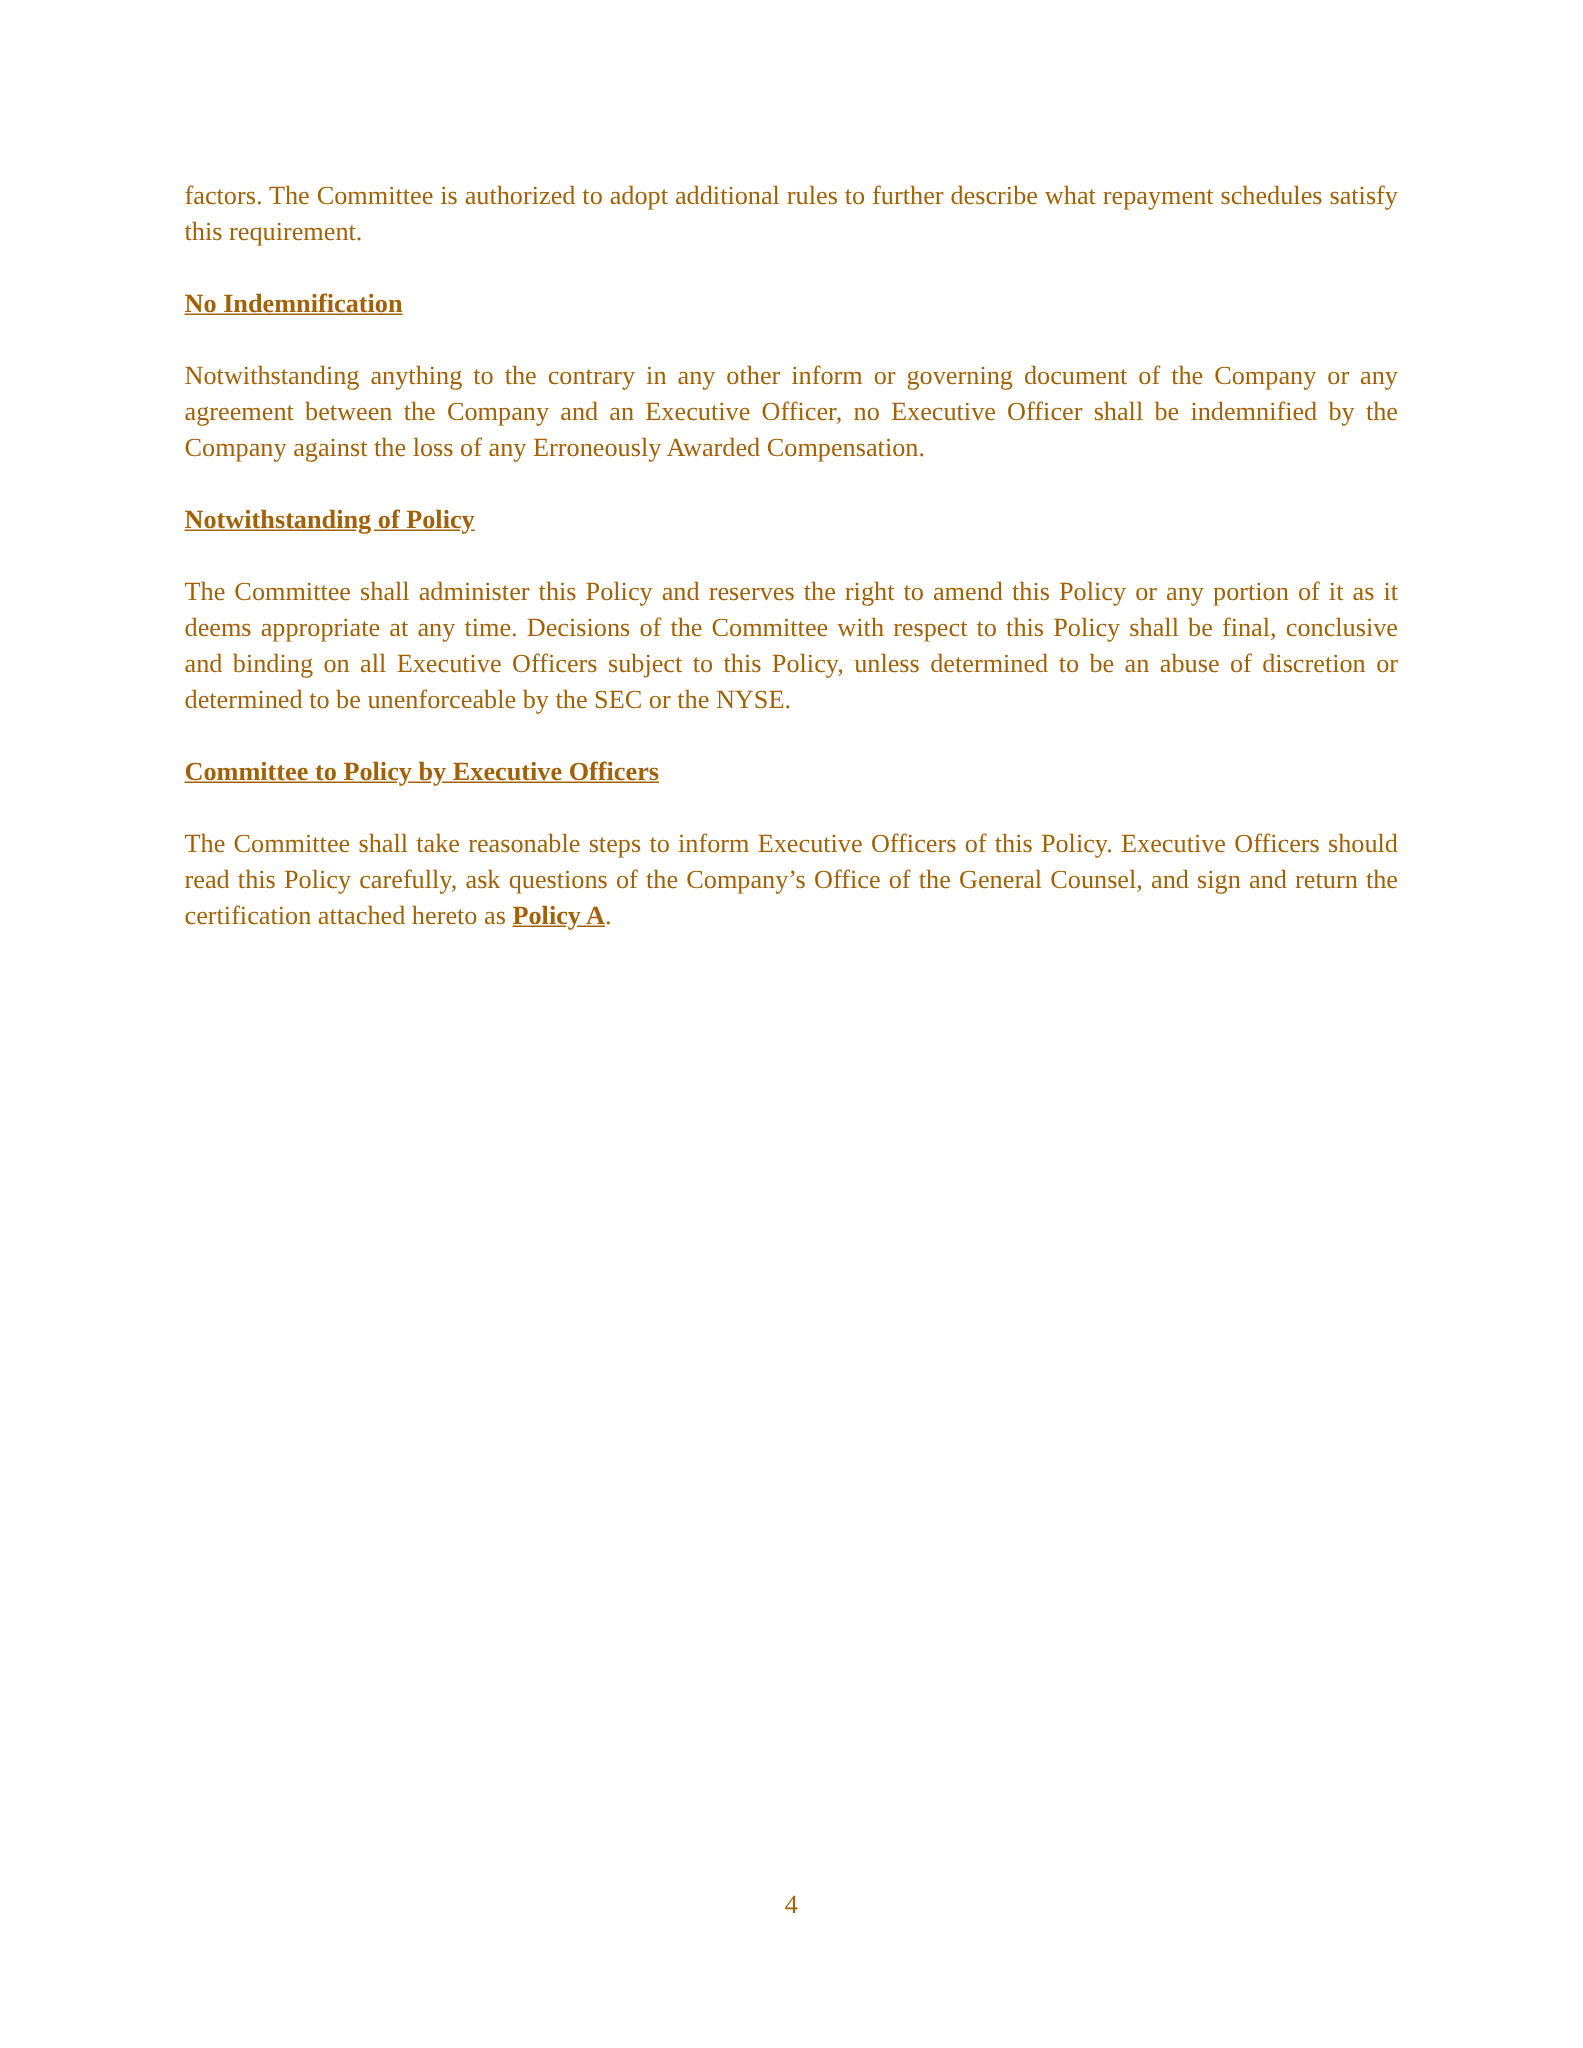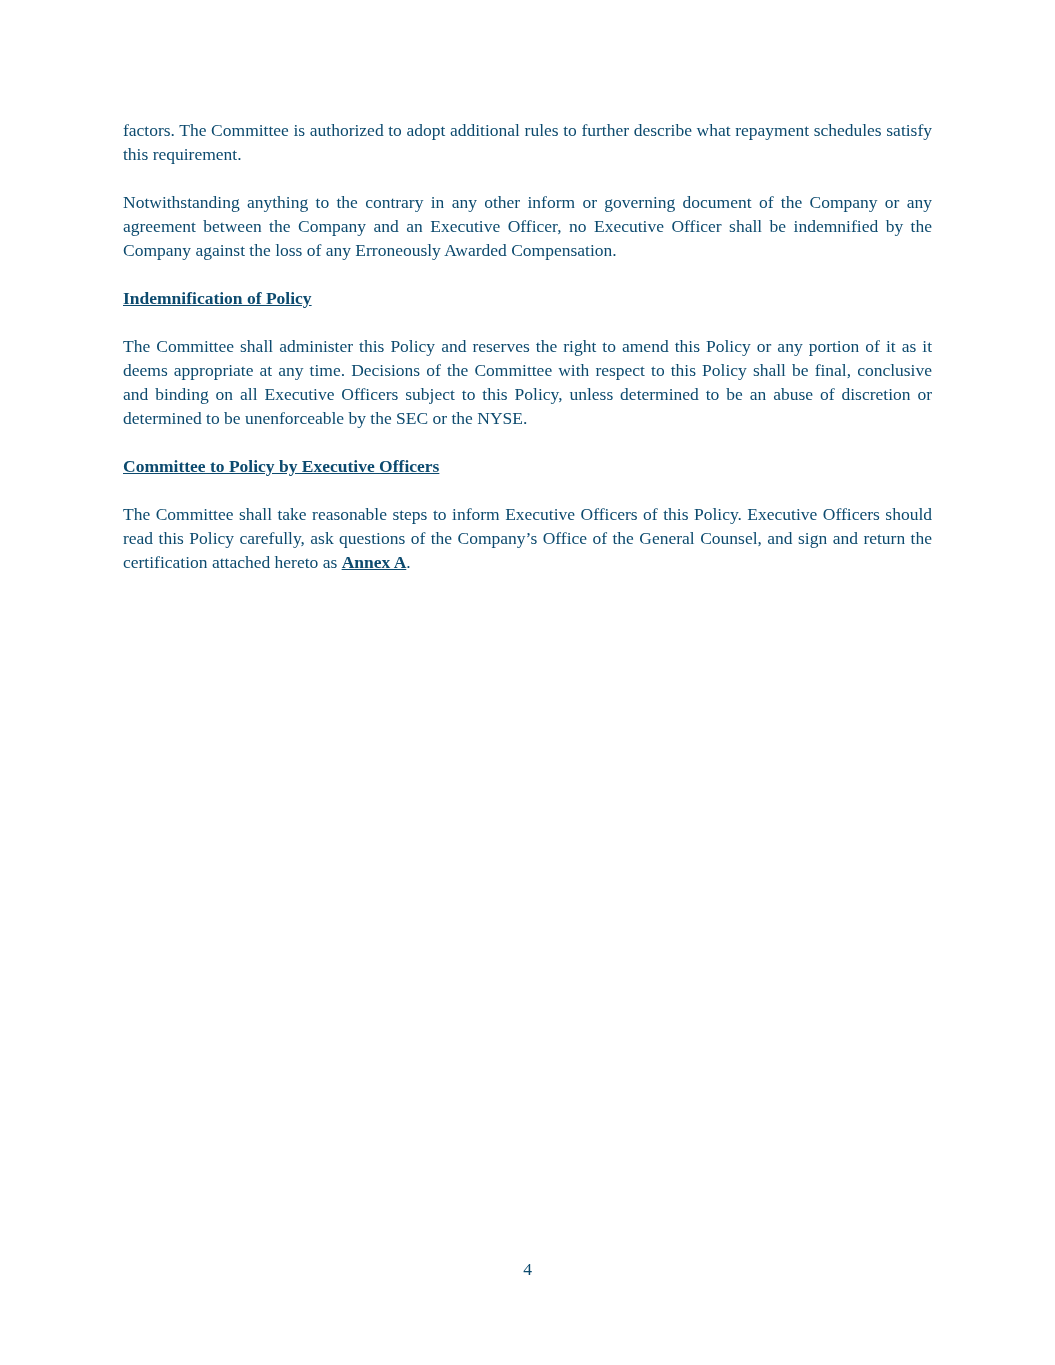--- a/index.html
+++ b/index.html
@@ -3,21 +3,21 @@
 <meta charset="utf-8">
 <style>
   * { margin: 0; padding: 0; box-sizing: border-box; }
   html, body { background: #ffffff; }
   .page {
     position: relative;
     width: 1055px;
     height: 1365px;
     background: #ffffff;
     font-family: "Liberation Serif", serif;
-    color: #0c4a6e;
+    color: #a16207;
     overflow: hidden;
   }
   .content {
     position: absolute;
     left: 123px;
     right: 123px;
     top: 118px;
   }
   p.body-para {
     font-size: 17.5px;
@@ -50,27 +50,28 @@
   }
 </style>
 </head>
 <body>
 
 <div class="page">
   <div class="content">
 
     <p class="body-para">factors. The Committee is authorized to adopt additional rules to further describe what repayment schedules satisfy this requirement.</p>
 
+    <h2 class="section-heading"><span class="heading-text">No Indemnification</span></h2>
 
     <p class="body-para">Notwithstanding anything to the contrary in any other inform or governing document of the Company or any agreement between the Company and an Executive Officer, no Executive Officer shall be indemnified by the Company against the loss of any Erroneously Awarded Compensation.</p>
 
-    <h2 class="section-heading"><span class="heading-text">Indemnification of Policy</span></h2>
+    <h2 class="section-heading"><span class="heading-text">Notwithstanding of Policy</span></h2>
 
     <p class="body-para">The Committee shall administer this Policy and reserves the right to amend this Policy or any portion of it as it deems appropriate at any time. Decisions of the Committee with respect to this Policy shall be final, conclusive and binding on all Executive Officers subject to this Policy, unless determined to be an abuse of discretion or determined to be unenforceable by the SEC or the NYSE.</p>
 
     <h2 class="section-heading"><span class="heading-text">Committee to Policy by Executive Officers</span></h2>
 
-    <p class="body-para"><span>The Committee shall take reasonable steps to inform Executive Officers of this Policy.  Executive Officers should read this Policy carefully, ask questions of the Company’s Office of the General Counsel, and sign and return the certification attached hereto as </span><span class="annex">Annex A</span><span>.</span></p>
+    <p class="body-para"><span>The Committee shall take reasonable steps to inform Executive Officers of this Policy.  Executive Officers should read this Policy carefully, ask questions of the Company’s Office of the General Counsel, and sign and return the certification attached hereto as </span><span class="annex">Policy A</span><span>.</span></p>
 
   </div>
 
   <div class="page-number">4</div>
 </div>
 
 </body></html>

